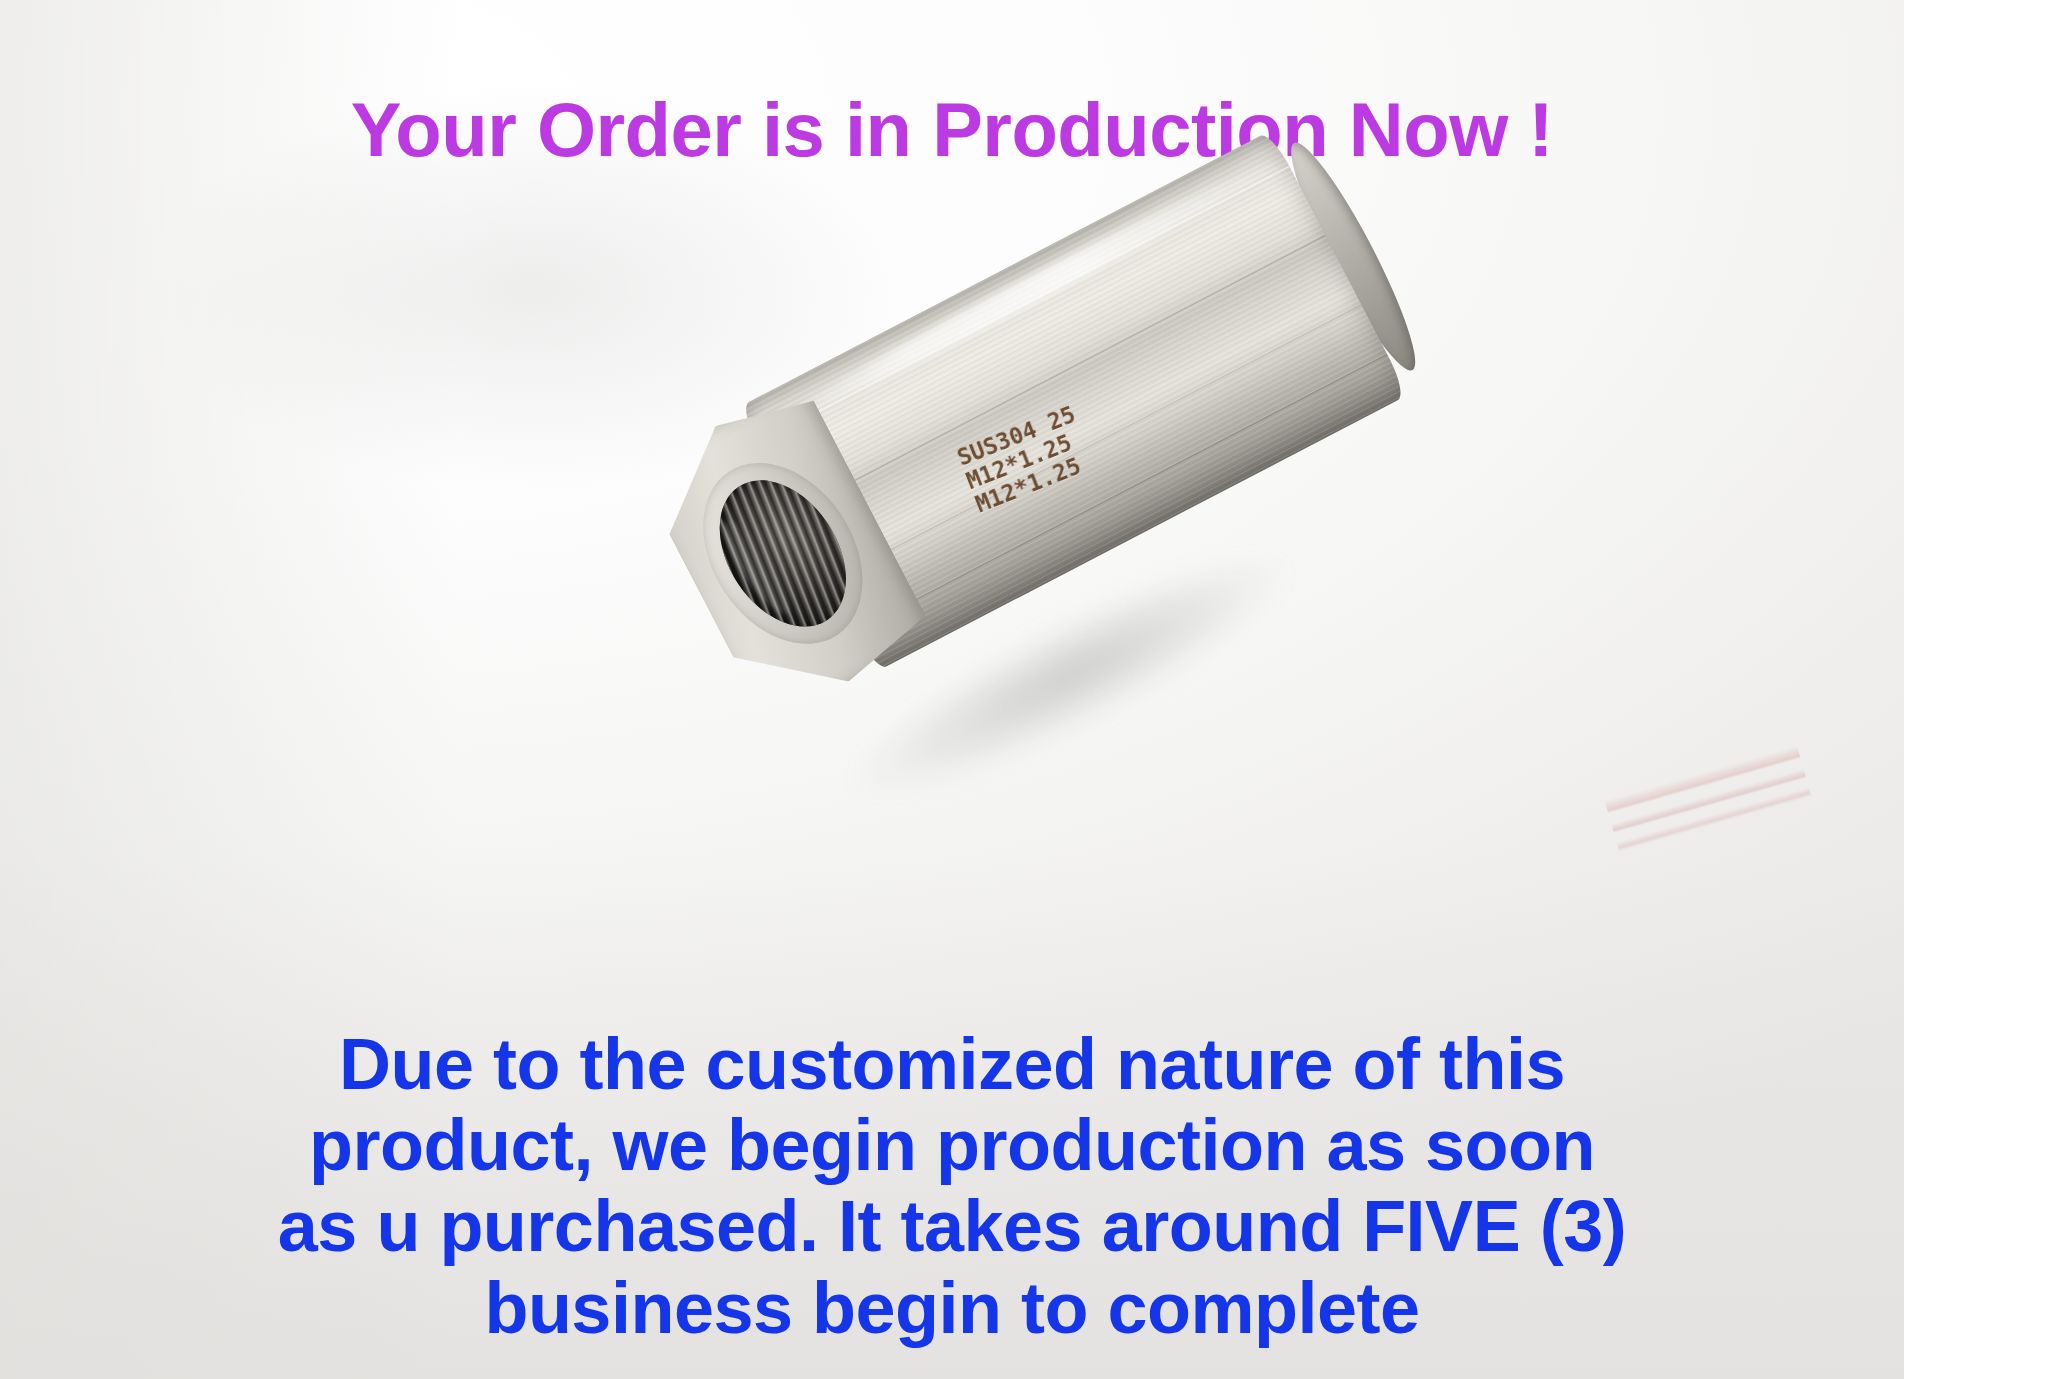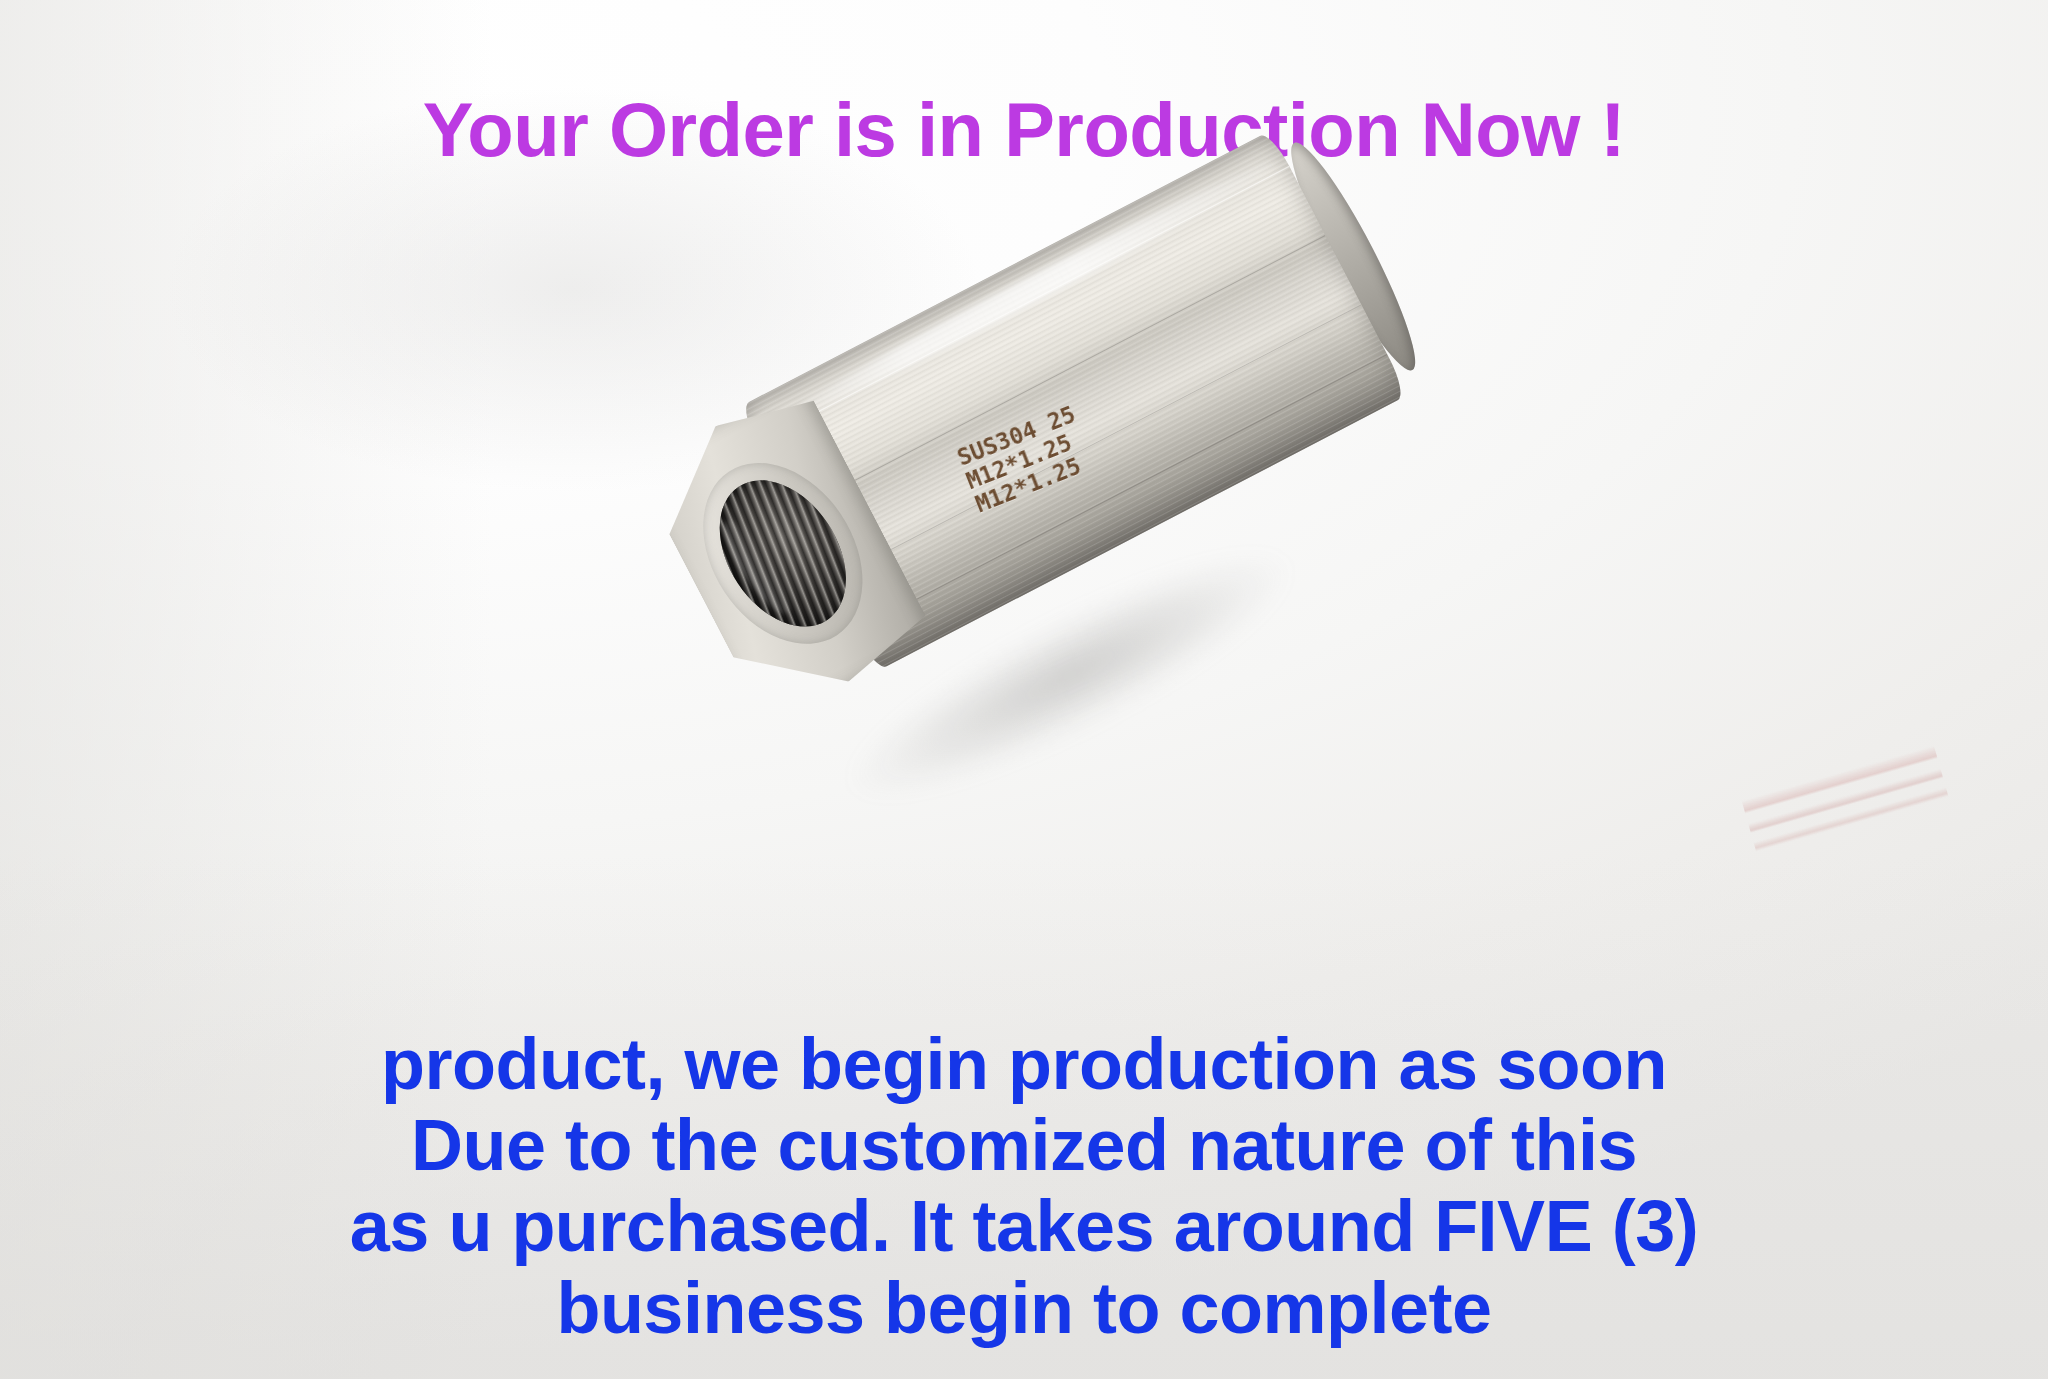--- a/index.html
+++ b/index.html
@@ -6,21 +6,21 @@
     margin: 0;
     padding: 0;
     background: #ffffff;
   }
   body {
     font-family: "Liberation Sans", sans-serif;
   }
 
   .canvas {
     position: relative;
-    width: 2048px;
+    width: 1904px;
     height: 1379px;
     overflow: hidden;
     background: #fbfbfb;
   }
 
   
   .photo-bg {
     position: absolute;
     inset: 0;
     background:
@@ -319,19 +319,19 @@
           <div class="nut-bore">
             <div class="nut-bore-highlight"></div>
           </div>
         </div>
       </div>
 
     </div>
   </div>
 
   <div class="message">
+    <span class="line">Due to the customized nature of this</span>
     <span class="line">product, we begin production as soon</span>
-    <span class="line">Due to the customized nature of this</span>
     <span class="line">as u purchased. It takes around FIVE (3)</span>
     <span class="line">business begin to complete</span>
   </div>
 
 </div>
 
 </body></html>

